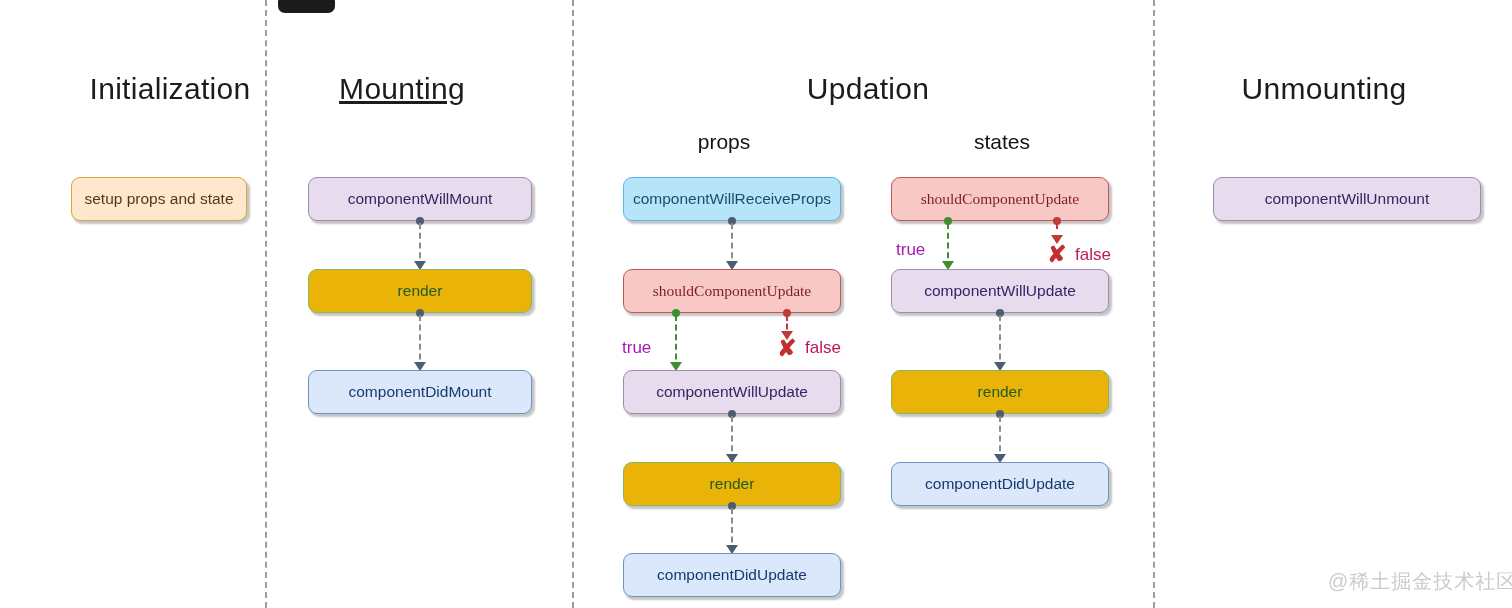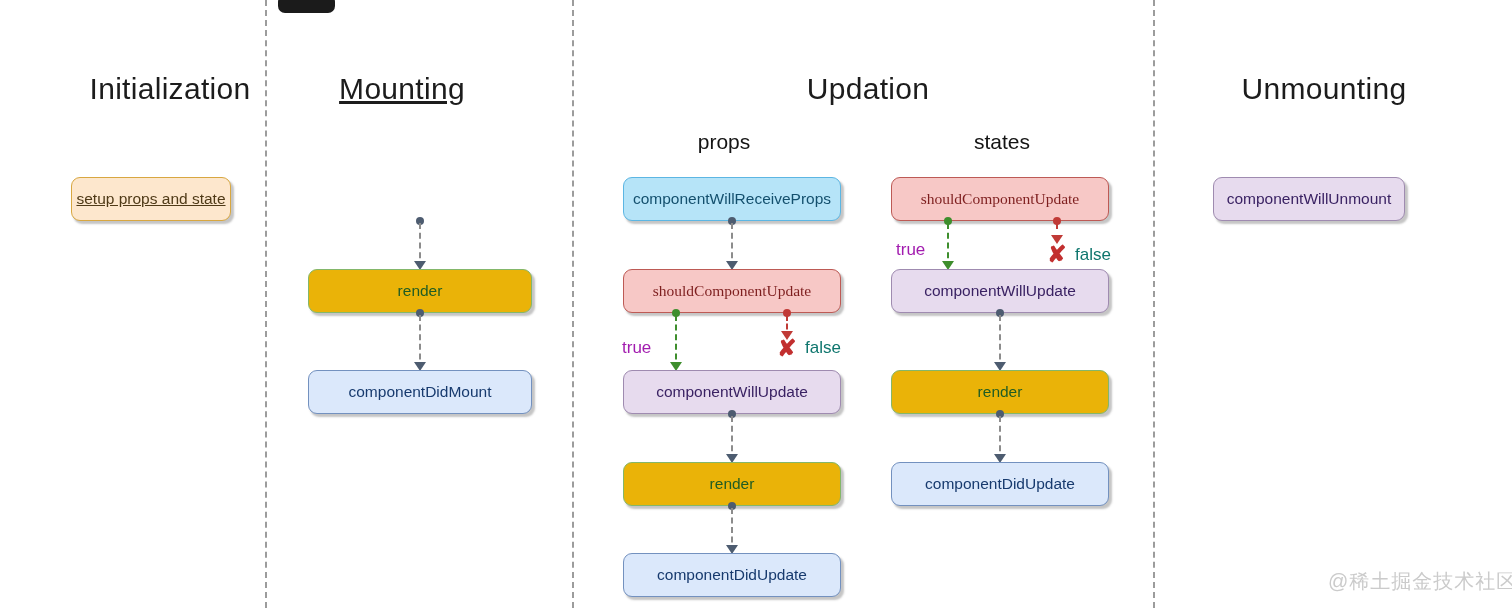--- a/index.html
+++ b/index.html
@@ -34,21 +34,21 @@
   .arrow .dot{position:absolute;left:50%;top:-4px;width:8px;height:8px;border-radius:50%;
     background:var(--mark);transform:translateX(-50%);}
   .arrow .head{position:absolute;left:50%;bottom:-1px;width:0;height:0;transform:translateX(-50%);
     border-left:6px solid transparent;border-right:6px solid transparent;
     border-top:9px solid var(--mark);}
   .a-gray {--line:#8c8c8c;--mark:#4d5c70;}
   .a-green{--line:#3e8e2d;--mark:#3e8e2d;}
   .a-red  {--line:#c03a36;--mark:#c03a36;}
   .branch-label{position:absolute;font-size:17px;font-weight:500;white-space:nowrap;}
   .lbl-true{color:#a21caf;}
-  .lbl-false{color:#0f766e;text-align:right;}
+  .lbl-false{color:#be185d;text-align:right;}
   .xmark{position:absolute;color:#c22f2f;font-size:23px;line-height:22px;font-weight:700;
     transform:translateX(-50%);}
   .topbar{position:absolute;left:278px;top:-5px;width:57px;height:18px;background:#1b1b1b;
     border-radius:7px;}
   .watermark{position:absolute;left:1328px;top:568px;font-size:20px;color:#cbcbcb;
     letter-spacing:1px;white-space:nowrap;}
 </style>
 </head>
 <body>
 
@@ -61,22 +61,23 @@
   <div class="sep" style="left:1153px;"></div>
 
   <div class="title" style="left:170px;">Initialization</div>
   <div class="title" style="left:402px;text-decoration:underline;">Mounting</div>
   <div class="title" style="left:868px;">Updation</div>
   <div class="title" style="left:1324px;">Unmounting</div>
 
   <div class="sublabel" style="left:724px;">props</div>
   <div class="sublabel" style="left:1002px;">states</div>
 
-  <div class="box c-orange" style="left:71px;top:177px;width:160px;text-decoration:underline;">setup props and state</div>
+  <div class="box c-orange" style="left:71px;top:177px;width:176px;">setup props and state</div>
 
+  <div class="box c-purple" style="left:308px;top:177px;width:224px;">componentWillMount</div>
   <div class="arrow a-gray" style="left:420px;top:221px;height:48px;">
       <span class="dot"></span>
       <span class="line"></span>
       <span class="head"></span>
     </div>
   <div class="box c-green" style="left:308px;top:269px;width:224px;">render</div>
   <div class="arrow a-gray" style="left:420px;top:313px;height:57px;">
       <span class="dot"></span>
       <span class="line"></span>
       <span class="head"></span>
@@ -142,17 +143,17 @@
       <span class="head"></span>
     </div>
   <div class="box c-green" style="left:891px;top:370px;width:218px;">render</div>
   <div class="arrow a-gray" style="left:1000px;top:414px;height:48px;">
       <span class="dot"></span>
       <span class="line"></span>
       <span class="head"></span>
     </div>
   <div class="box c-blue" style="left:891px;top:462px;width:218px;">componentDidUpdate</div>
 
-  <div class="box c-purple" style="left:1213px;top:177px;width:192px;">componentWillUnmount</div>
+  <div class="box c-purple" style="left:1213px;top:177px;width:268px;">componentWillUnmount</div>
 
   <div class="watermark">@稀土掘金技术社区</div>
 
 </div>
 
 </body></html>

